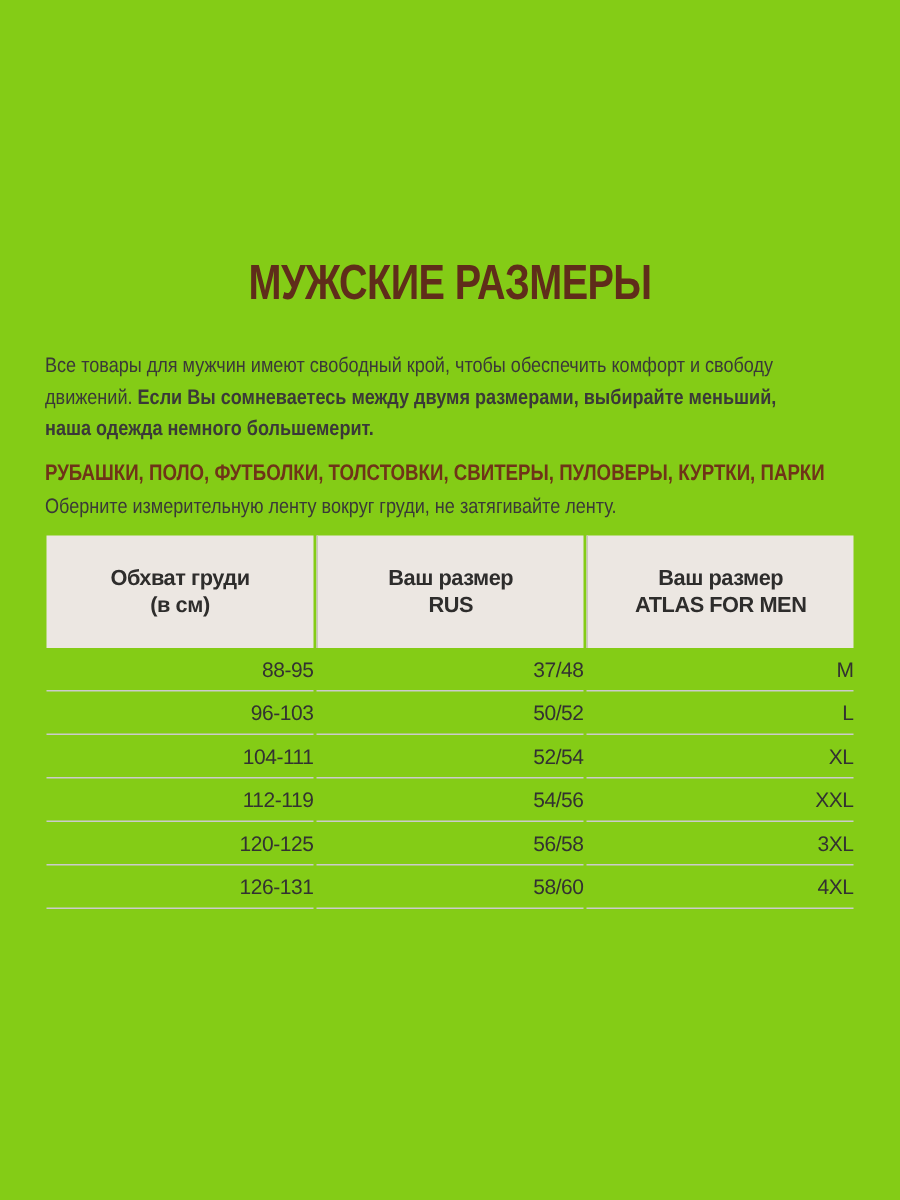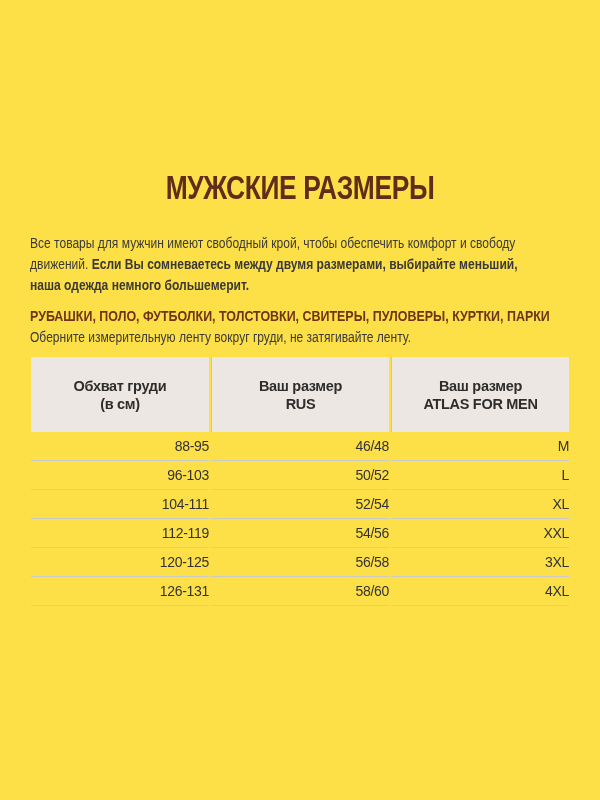--- a/index.html
+++ b/index.html
@@ -5,21 +5,21 @@
   html, body { margin: 0; padding: 0; }
   body {
     width: 600px; height: 800px;
     background: #ffffff;
     font-family: "Liberation Sans", sans-serif;
     -webkit-font-smoothing: antialiased;
   }
   .page {
     position: relative;
     width: 600px; height: 800px;
-    background: #fde047;
+    background: #84cc16;
     overflow: hidden;
   }
 
   
   .title {
     position: absolute;
     top: 171px; left: 0;
     width: 600px;
     margin: 0;
     text-align: center;
@@ -137,21 +137,21 @@
         </th>
         <th>
           <div>Ваш размер</div>
           <div>ATLAS FOR MEN</div>
         </th>
       </tr>
     </thead>
     <tbody>
       <tr>
         <td>88-95</td>
-        <td>46/48</td>
+        <td>37/48</td>
         <td>M</td>
       </tr>
       <tr>
         <td>96-103</td>
         <td>50/52</td>
         <td>L</td>
       </tr>
       <tr>
         <td>104-111</td>
         <td>52/54</td>

